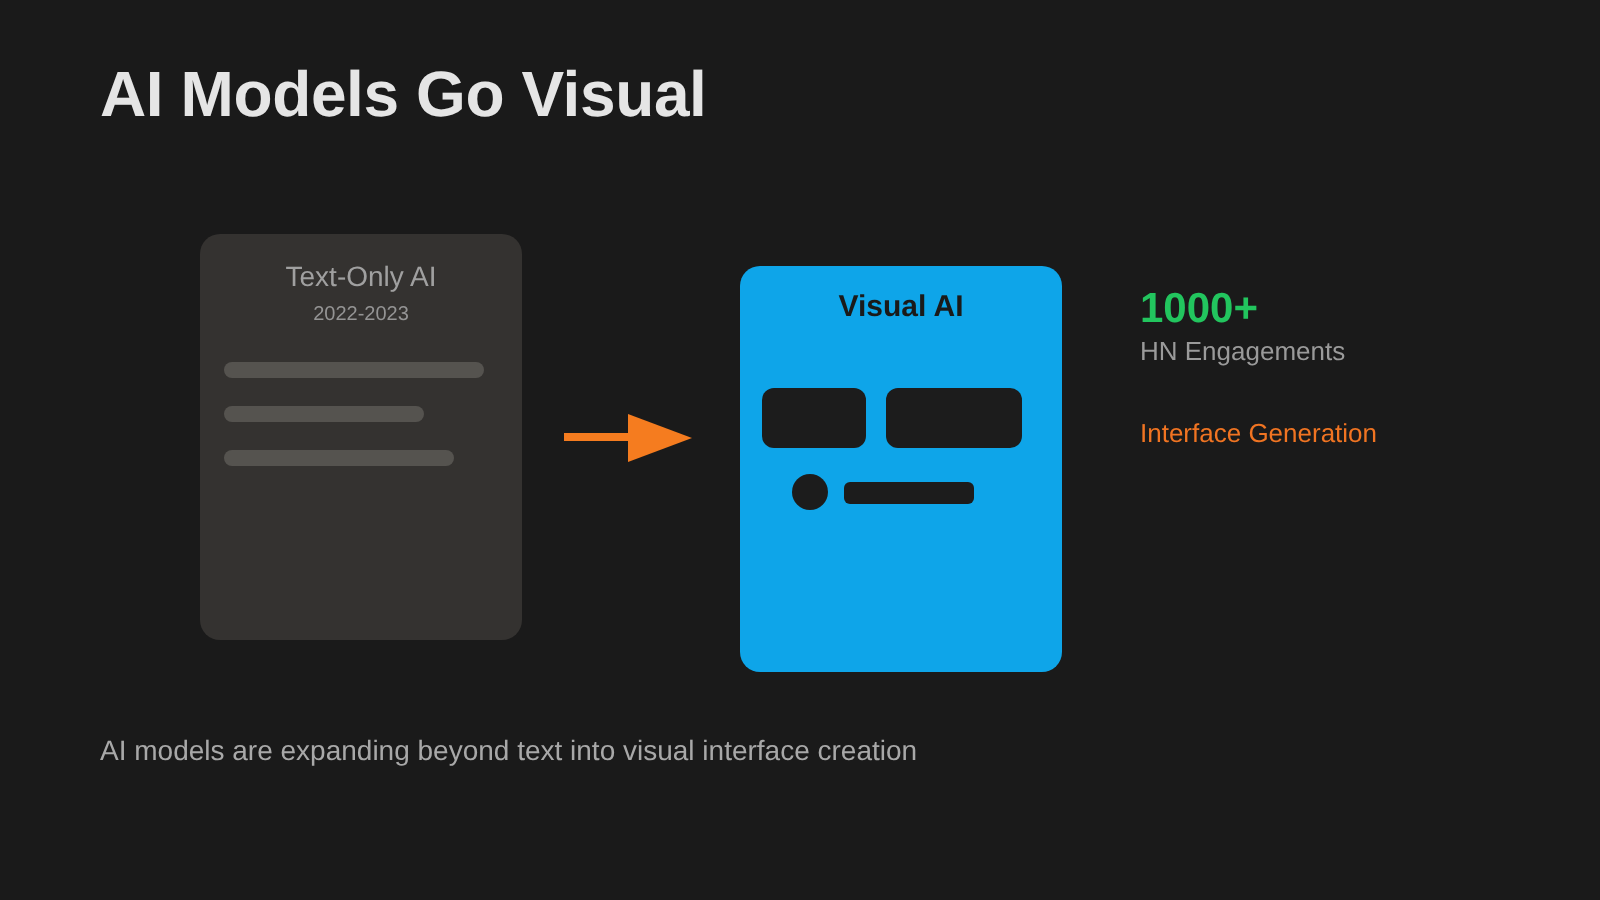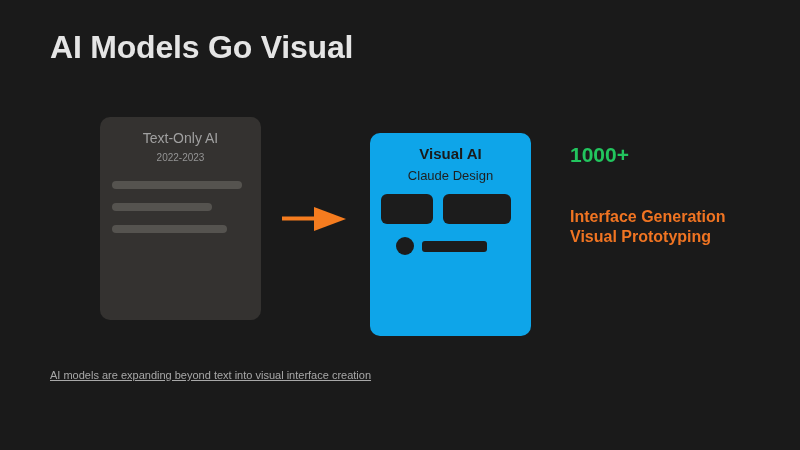--- a/index.html
+++ b/index.html
@@ -158,37 +158,35 @@
     line-height: 16px;
     white-space: nowrap;
   }
   .feature-list {
     position: absolute;
     left: 570px;
     top: 207px;
     width: 220px;
   }
   .feature-item {
-    font-size: 16px;
+    font-size: 13px;
     color: #f07422;
     line-height: 20px;
     white-space: nowrap;
-    font-weight: bold;
   }
 
   
   .caption {
     position: absolute;
     left: 50px;
     top: 365px;
-    font-size: 11px;
+    font-size: 14px;
     color: #a8a8a8;
     line-height: 20px;
     white-space: nowrap;
-    text-decoration: underline;
   }
 </style>
 </head>
 <body>
 
 <div class="slide">
 
   <div class="title">AI Models Go Visual</div>
 
   <div class="card card-left">
@@ -201,29 +199,28 @@
 
   <div class="arrow">
     <svg width="70" height="32" viewBox="0 0 70 32" xmlns="http://www.w3.org/2000/svg">
       <rect x="2" y="13.5" width="35" height="4" fill="#f57c1f"></rect>
       <polygon points="34,4 34,28 66,16" fill="#f57c1f"></polygon>
     </svg>
   </div>
 
   <div class="card card-right">
     <div class="card-title">Visual AI</div>
-    <div class="card-sub">Claude Design</div>
     <div class="blk blk-a"></div>
     <div class="blk blk-b"></div>
     <div class="dot"></div>
     <div class="barline"></div>
   </div>
 
   <div class="stat-number">1000+</div>
+  <div class="stat-label">HN Engagements</div>
 
   <div class="feature-list">
     <div class="feature-item">Interface Generation</div>
-    <div class="feature-item">Visual Prototyping</div>
   </div>
 
   <div class="caption">AI models are expanding beyond text into visual interface creation</div>
 
 </div>
 
 </body></html>

